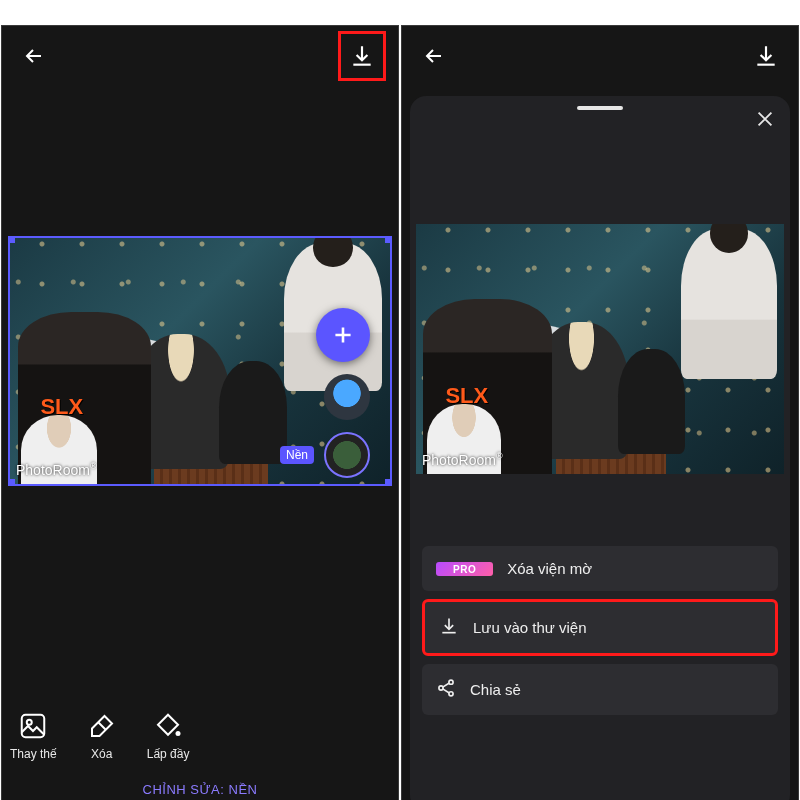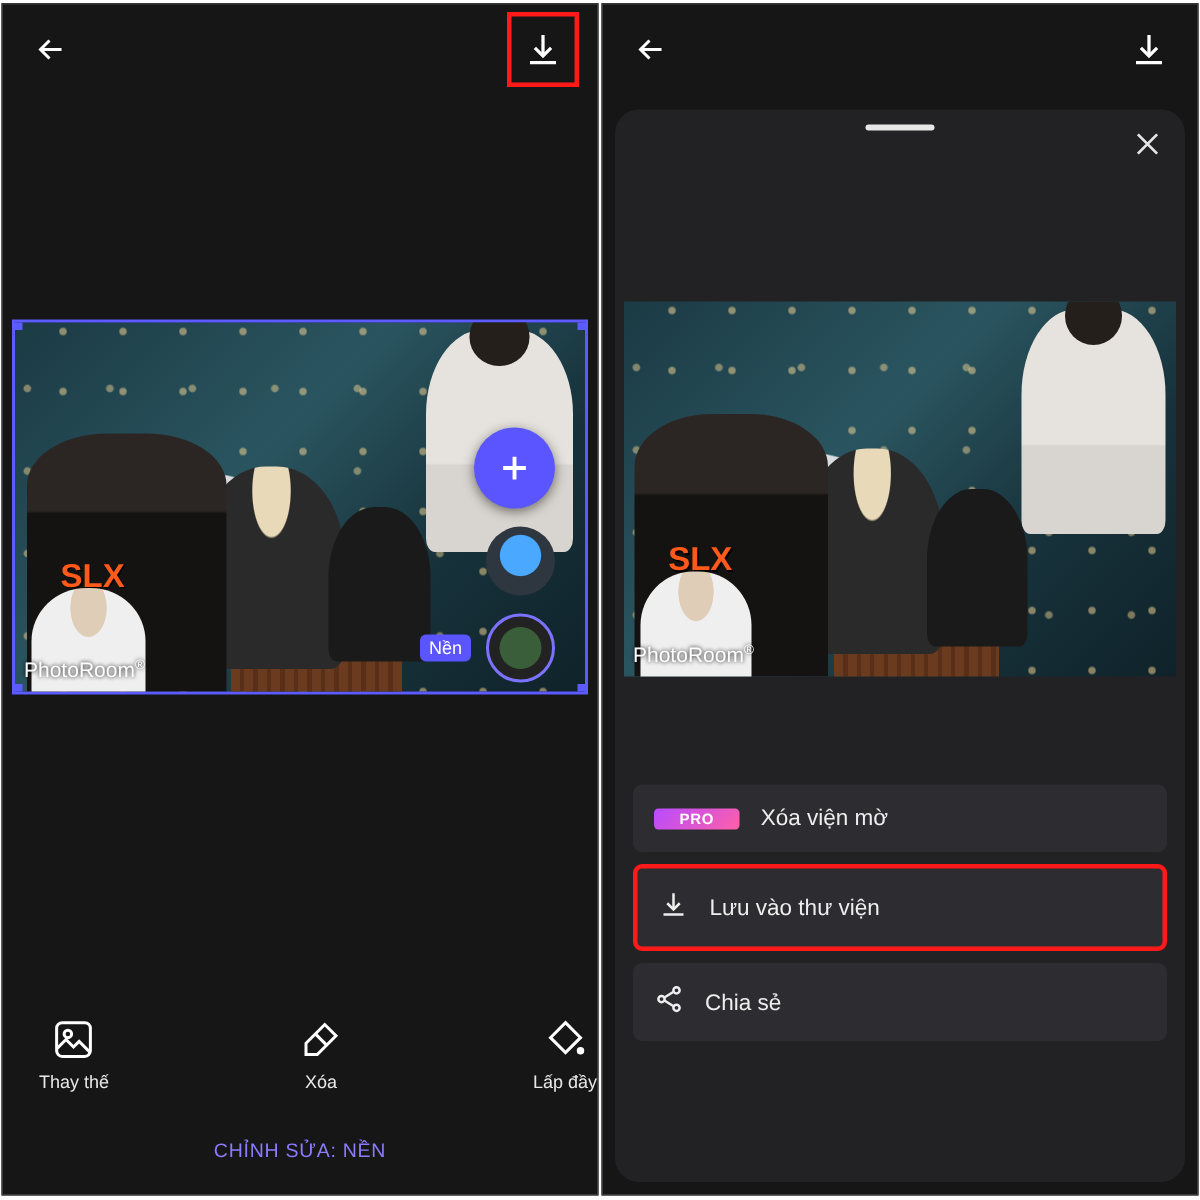--- a/index.html
+++ b/index.html
@@ -7,20 +7,21 @@
     width: 800px;
     height: 800px;
     background: #fff;
     font-family: -apple-system, Helvetica, Arial, sans-serif;
     overflow: hidden;
   }
   .stage {
     width: 800px; height: 572px;
     display: flex;
     background: #fff;
+    margin-top: 23px;
   }
   .phone {
     width: 398px;
     height: 795px;
     margin: 2px 1px;
     background: #161616;
     position: relative;
     border: 1px solid #3a3a3a;
   }
   .topbar {
@@ -106,22 +107,22 @@
     color:#fff;font-size:30px;
   }
   .fab-plus{ background:#5b55ff; box-shadow:0 2px 8px rgba(0,0,0,.5);}
   .fab-dim { background:rgba(70,70,78,.9); width:46px;height:46px;font-size:22px;}
   .fab-label{
     position:absolute; left:-44px; top:50%; transform:translateY(-50%);
     background:#5b55ff; color:#fff; font-size:12px; padding:2px 6px; border-radius:4px;
   }
   .fab-row{position:relative}
   .bottom-tools{
-    position:absolute; bottom:68px; left:0; right:0;
-    display:flex; gap:30px; padding-left:24px;justify-content:space-between;
+    position:absolute; bottom:58px; left:0; right:0;
+    display:flex; gap:30px; padding-left:8px;
   }
   .tool{
     display:flex; flex-direction:column; align-items:center; gap:6px;
     color:#e8e8e8; font-size:12px;
   }
   .tool svg{width:30px;height:30px;stroke:#fff;fill:none;stroke-width:1.6}
   .mode-label{
     position:absolute; bottom:22px; left:0; right:0;
     text-align:center; color:#8b7bff; font-size:13px; letter-spacing:.5px;
   }

